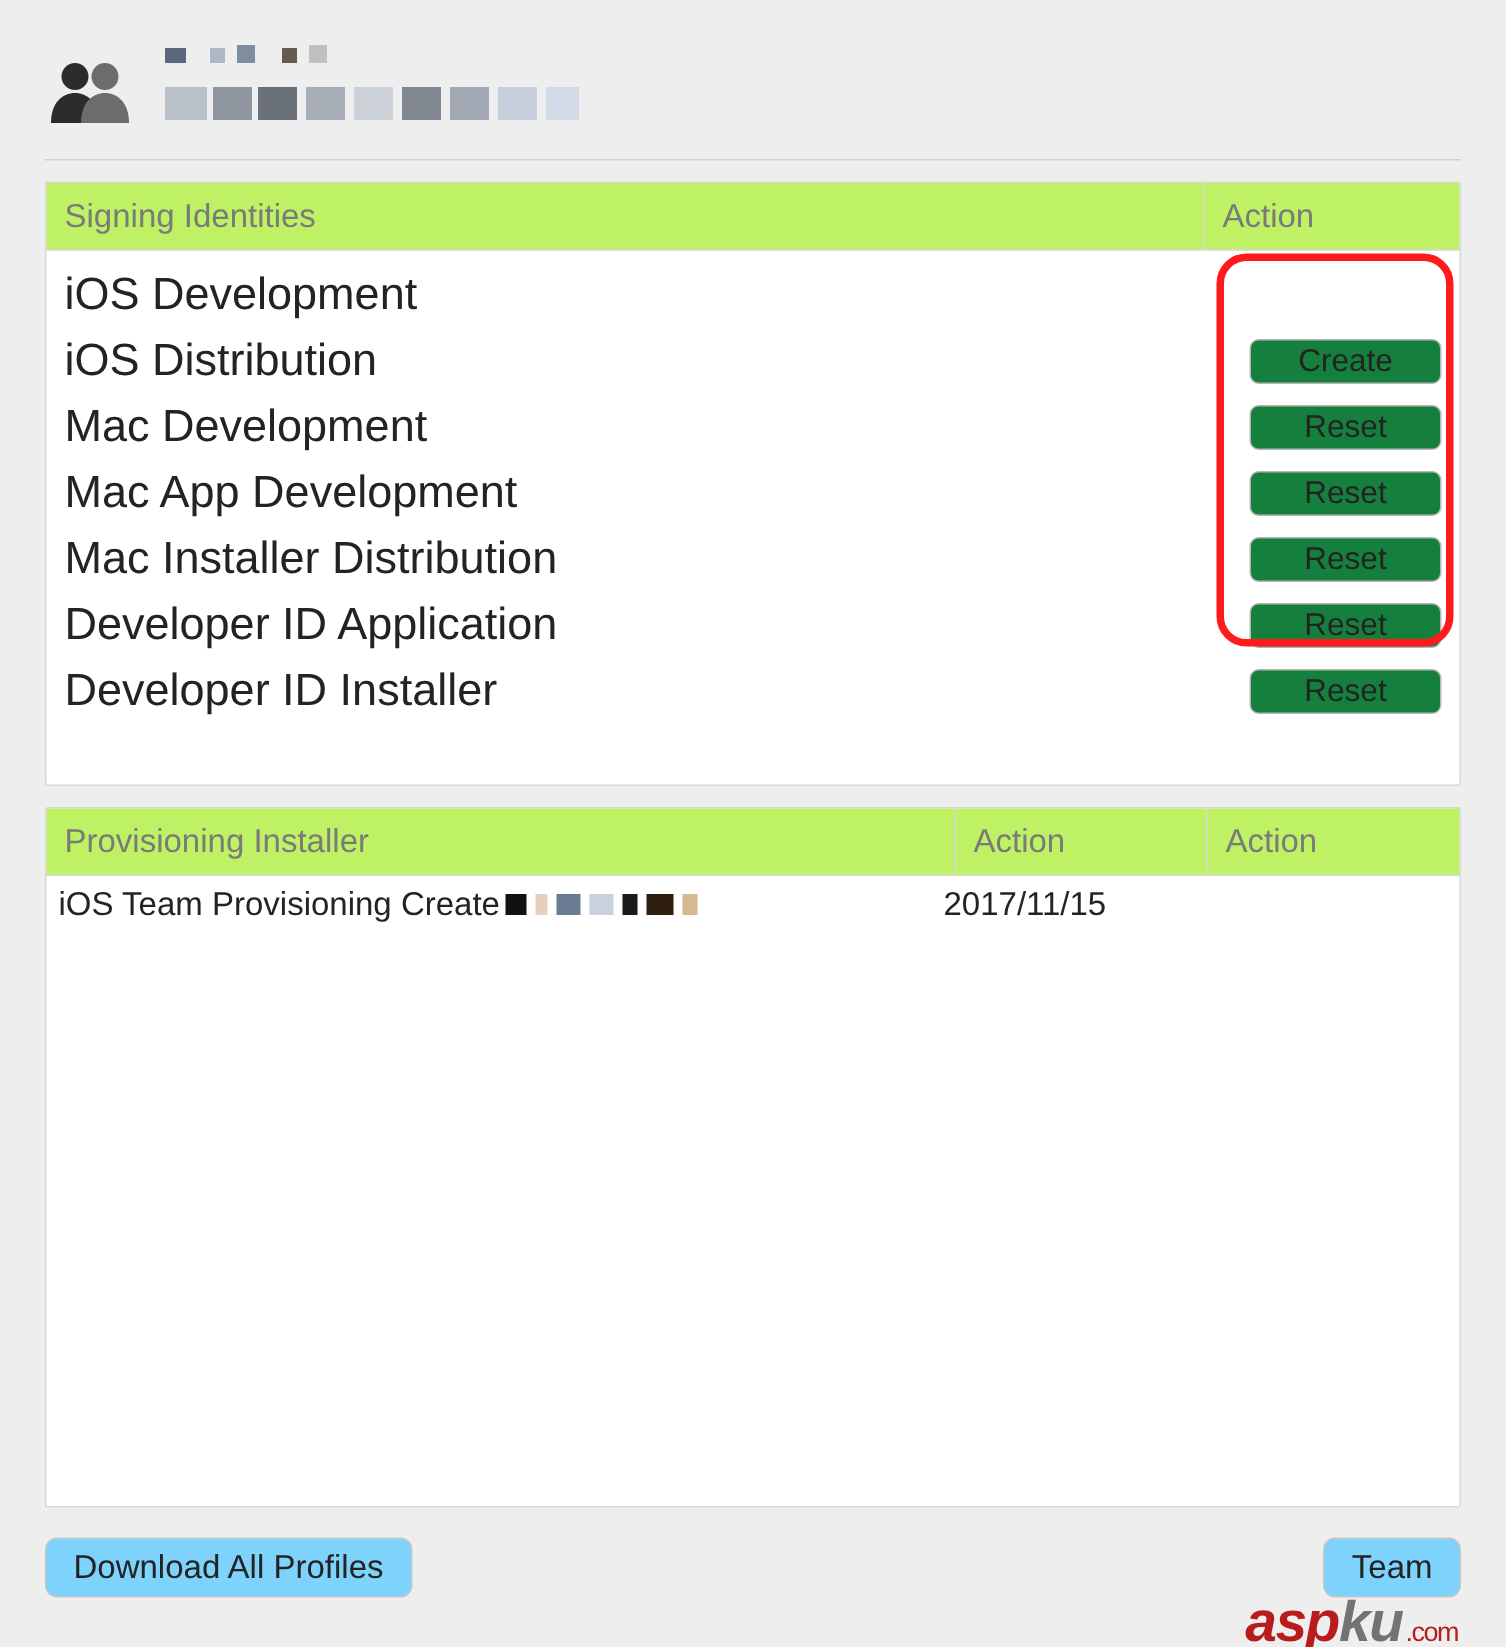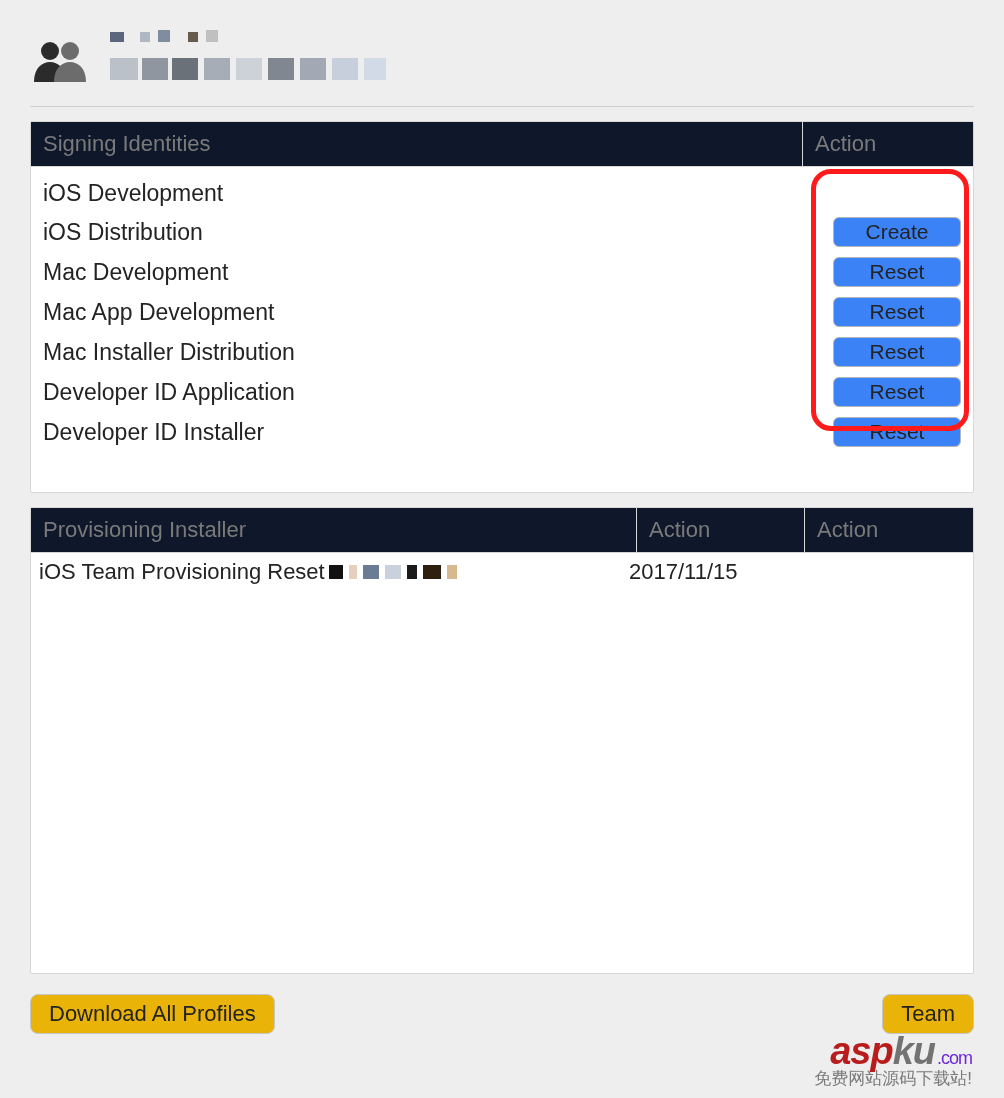--- a/index.html
+++ b/index.html
@@ -37,54 +37,54 @@
     margin: 4px 0 14px 0;
   }
   .panel {
     background: #ffffff;
     border: 1px solid #d7d7d7;
     border-radius: 2px;
     margin-bottom: 14px;
   }
   .thead {
     display: flex;
-    background: #0f172a;
+    background: #bef264;
     border-bottom: 1px solid #d7d7d7;
     color: #7a7a7a;
     font-size: 22px;
   }
   .thead .th {
     padding: 9px 12px;
     border-right: 1px solid #d7d7d7;
   }
   .thead .th:last-child { border-right: none; }
   .signing .th.name  { flex: 1 1 auto; }
   .signing .th.action{ width: 170px; }
   .tbody { padding: 8px 10px 40px 10px; }
   .row {
     display: flex;
     align-items: center;
     padding: 5px 2px;
   }
-  .row .cell.name { flex: 1 1 auto; font-size: 23px; }
+  .row .cell.name { flex: 1 1 auto; font-size: 30px; }
   .row .cell.action { width: 160px; display:flex; justify-content:flex-end; }
   .highlight-box {
     position: absolute;
     border: 5px solid #ff1b1b;
     border-radius: 20px;
     pointer-events: none;
   }
   .signing-body-wrap { position: relative; }
   .action-btn {
     display: inline-flex;
     align-items: center;
     justify-content: center;
     min-width: 128px;
     height: 30px;
-    background: #3b82f6;
+    background: #15803d;
     border: 1px solid #b7b7b7;
     border-radius: 6px;
     font-size: 21px;
     color: #232323;
     cursor: pointer;
     padding: 0 14px;
   }
   
   .prov .th.name   { flex: 1 1 auto; }
   .prov .th.expires{ width: 168px; }
@@ -111,21 +111,21 @@
     display: flex;
     justify-content: space-between;
     padding-top: 6px;
   }
   .mac-btn {
     display: inline-flex;
     align-items: center;
     justify-content: center;
     height: 40px;
     padding: 0 18px;
-    background: #eab308;
+    background: #7dd3fc;
     border: 1px solid #c6c6c6;
     border-radius: 8px;
     font-size: 22px;
     color: #232323;
     cursor: pointer;
   }
   .watermark {
     position: relative;
     text-align: right;
     margin-top: -4px;
@@ -133,21 +133,21 @@
     font-family: Arial, sans-serif;
   }
   .watermark .brand {
     font-size: 38px;
     font-weight: bold;
     font-style: italic;
     letter-spacing: -1px;
   }
   .watermark .brand .a1 { color: #b91c1c; }
   .watermark .brand .a2 { color: #737373; }
-  .watermark .brand .a3 { color: #6d28d9; font-size: 18px; font-style: normal; font-weight: normal; margin-left: 2px; }
+  .watermark .brand .a3 { color: #b91c1c; font-size: 18px; font-style: normal; font-weight: normal; margin-left: 2px; }
   .watermark .sub {
     font-size: 17px;
     color: #7a7a7a;
     margin-top: -6px;
   }
 </style>
 </head>
 <body>
 
 <div class="wrap">
@@ -239,21 +239,21 @@
 
   <div class="panel prov">
     <div class="thead">
       <div class="th name">Provisioning Installer</div>
       <div class="th expires">Action</div>
       <div class="th action">Action</div>
     </div>
     <div class="prov-body" id="prov-body">
         <div class="prov-row">
           <div class="cell name">
-            <span>iOS Team Provisioning Reset</span>
+            <span>iOS Team Provisioning Create</span>
             <span class="redact-inline">
               <span style="background: rgb(17, 17, 17); width: 14px;"></span>
               <span style="background: rgb(231, 207, 192); width: 8px;"></span>
               <span style="background: rgb(106, 123, 148); width: 16px;"></span>
               <span style="background: rgb(201, 209, 221); width: 16px;"></span>
               <span style="background: rgb(27, 27, 27); width: 10px;"></span>
               <span style="background: rgb(47, 31, 16); width: 18px;"></span>
               <span style="background: rgb(214, 185, 143); width: 10px;"></span>
             </span>
           </div>

